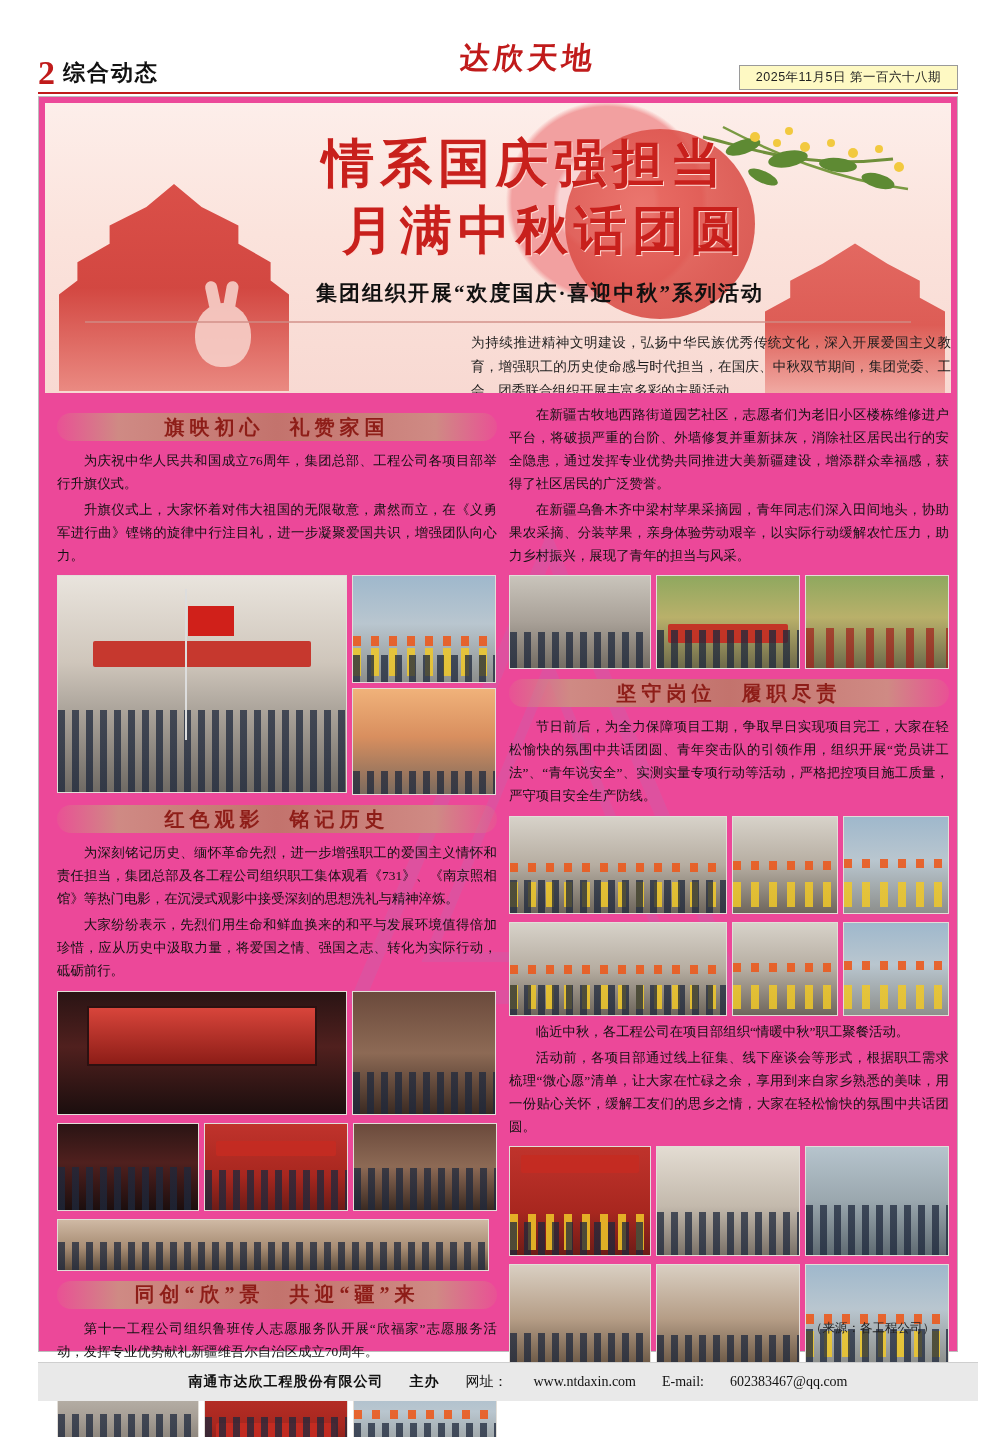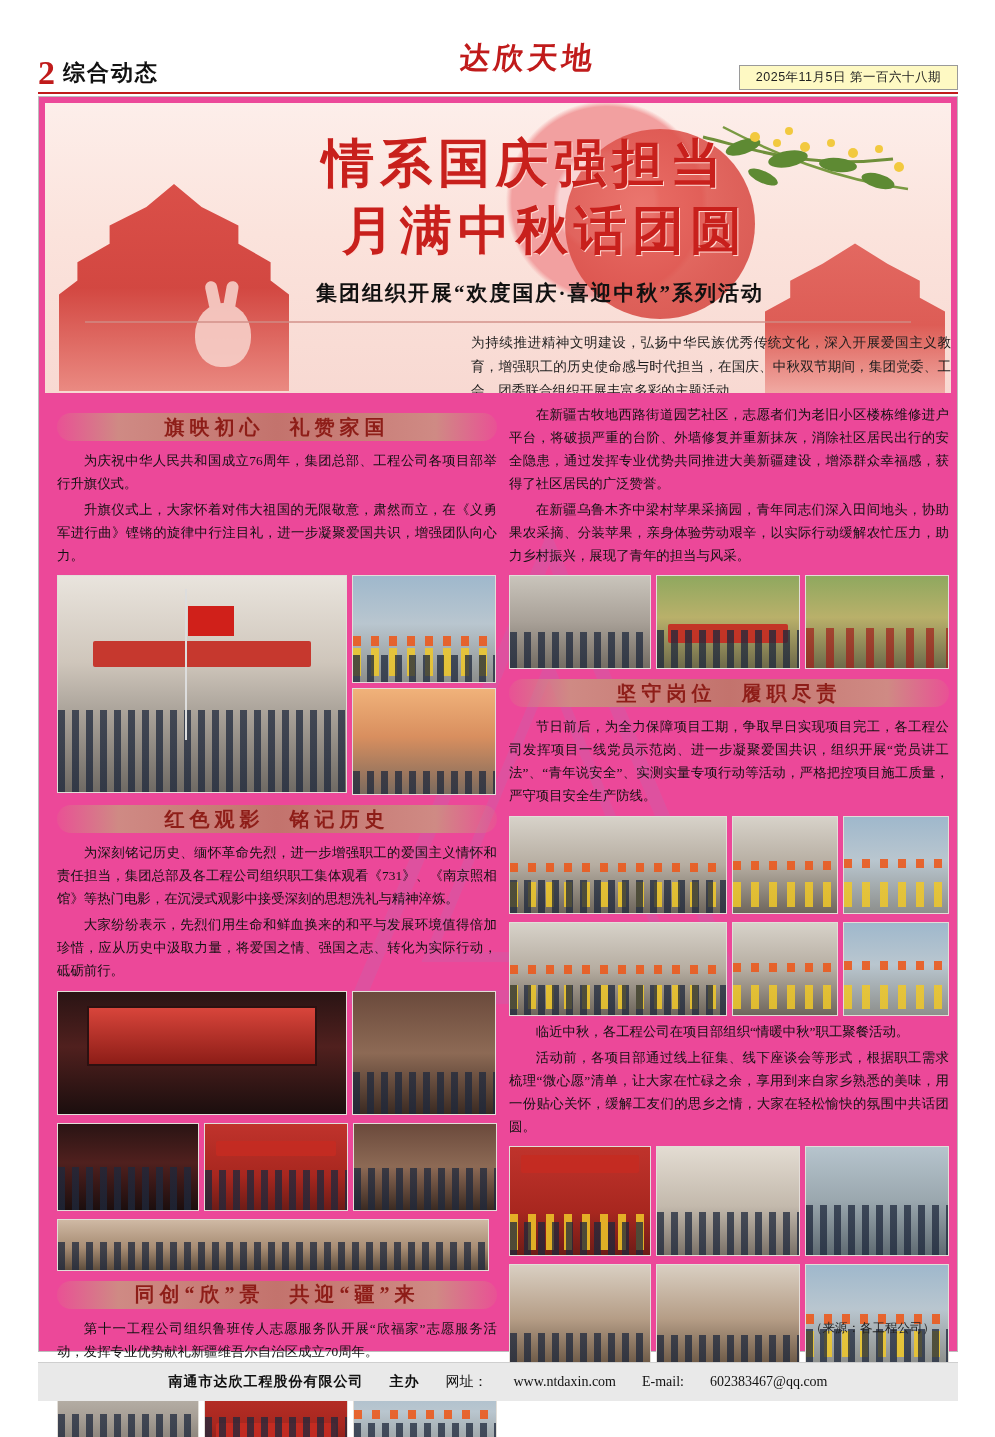--- a/index.html
+++ b/index.html
@@ -171,20 +171,21 @@
     font-size:12.5px;color:#222;margin-top:33px;
   }
 
   
   .footer{
     position:absolute;left:38px;top:1362px;width:920px;height:38px;
     background:#e9e9e9;border-top:1px solid #cfcfcf;
     display:flex;align-items:center;justify-content:center;gap:26px;
     font-size:14px;color:#111;
     font-family:"Liberation Serif","DejaVu Serif",serif;
+    padding-left:20px;
   }
   .footer .f-strong{font-weight:bold;letter-spacing:1px;}
 </style>
 </head>
 <body>
 
 <div class="page">
 
   <div class="masthead">
     <div class="pagenum">2</div>
@@ -329,21 +330,21 @@
           <div class="figpeople" style="height:42%;"></div>
         </div>
         <div class="ph p-orchard" style="width:142px;height:92px;">
           <div class="figpeople" style="height:44%;background:repeating-linear-gradient(90deg, rgba(160,30,25,.7) 0 8px, rgba(255,255,255,0) 8px 20px);"></div>
         </div>
       </div>
 
       <div class="band">
         <span>坚守岗位　履职尽责</span>
       </div>
-      <p class="body">节日前后，为全力保障项目工期，争取早日实现项目完工，各工程公司发挥项目一线党员示范岗、进一步凝聚爱国共识，组织开展“党员讲工法”、“青年说安全”、实测实量专项行动等活动，严格把控项目施工质量，严守项目安全生产防线。</p>
+      <p class="body">节日前后，为全力保障项目工期，争取早日实现项目完工，大家在轻松愉快的氛围中共话团圆、青年突击队的引领作用，组织开展“党员讲工法”、“青年说安全”、实测实量专项行动等活动，严格把控项目施工质量，严守项目安全生产防线。</p>
 
       <div class="photos">
         <div class="ph p-meeting" style="width:216px;height:96px;">
           <div class="fighelmet" style="bottom:42%;"></div>
             <div class="figvest"></div>
             <div class="figpeople" style="height:34%;"></div>
         </div>
         <div class="ph p-meeting" style="width:104px;height:96px;">
           <div class="fighelmet" style="bottom:44%;"></div>
             <div class="figvest"></div>

